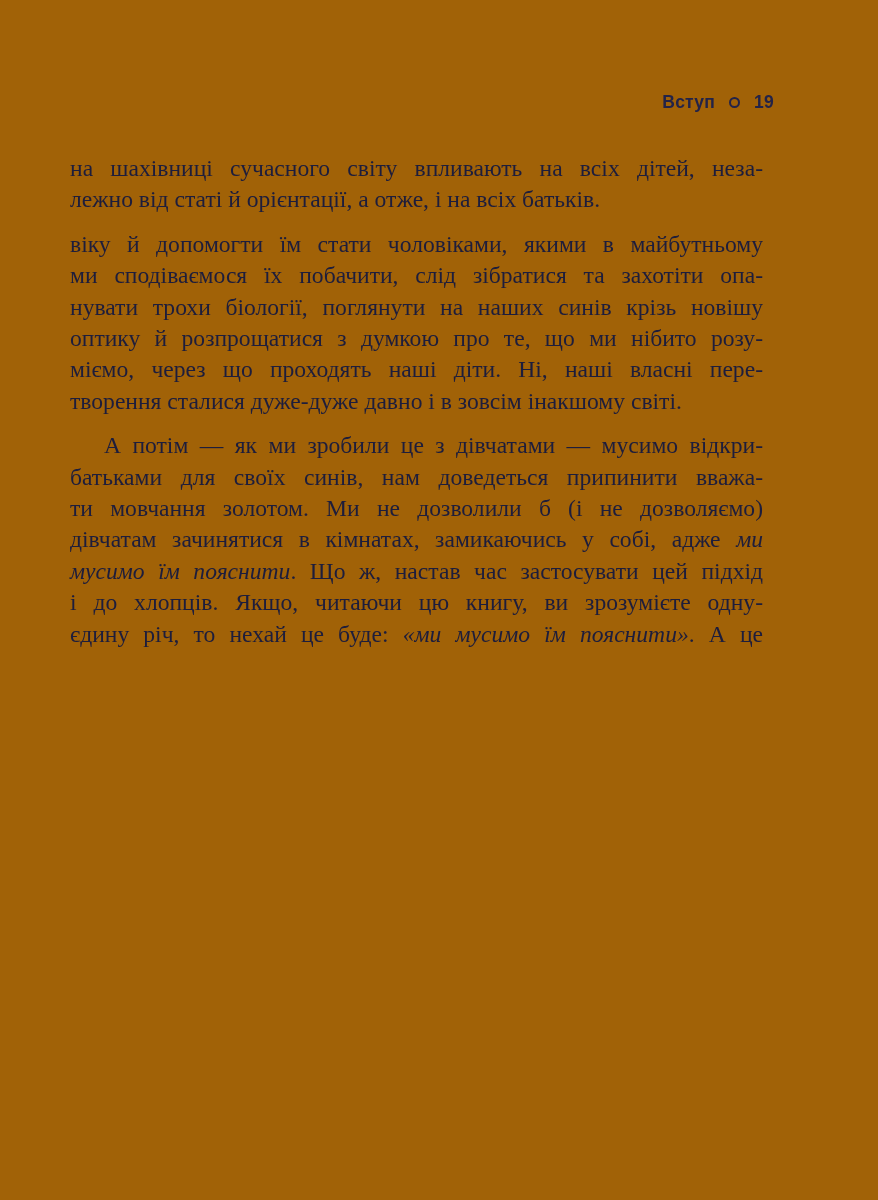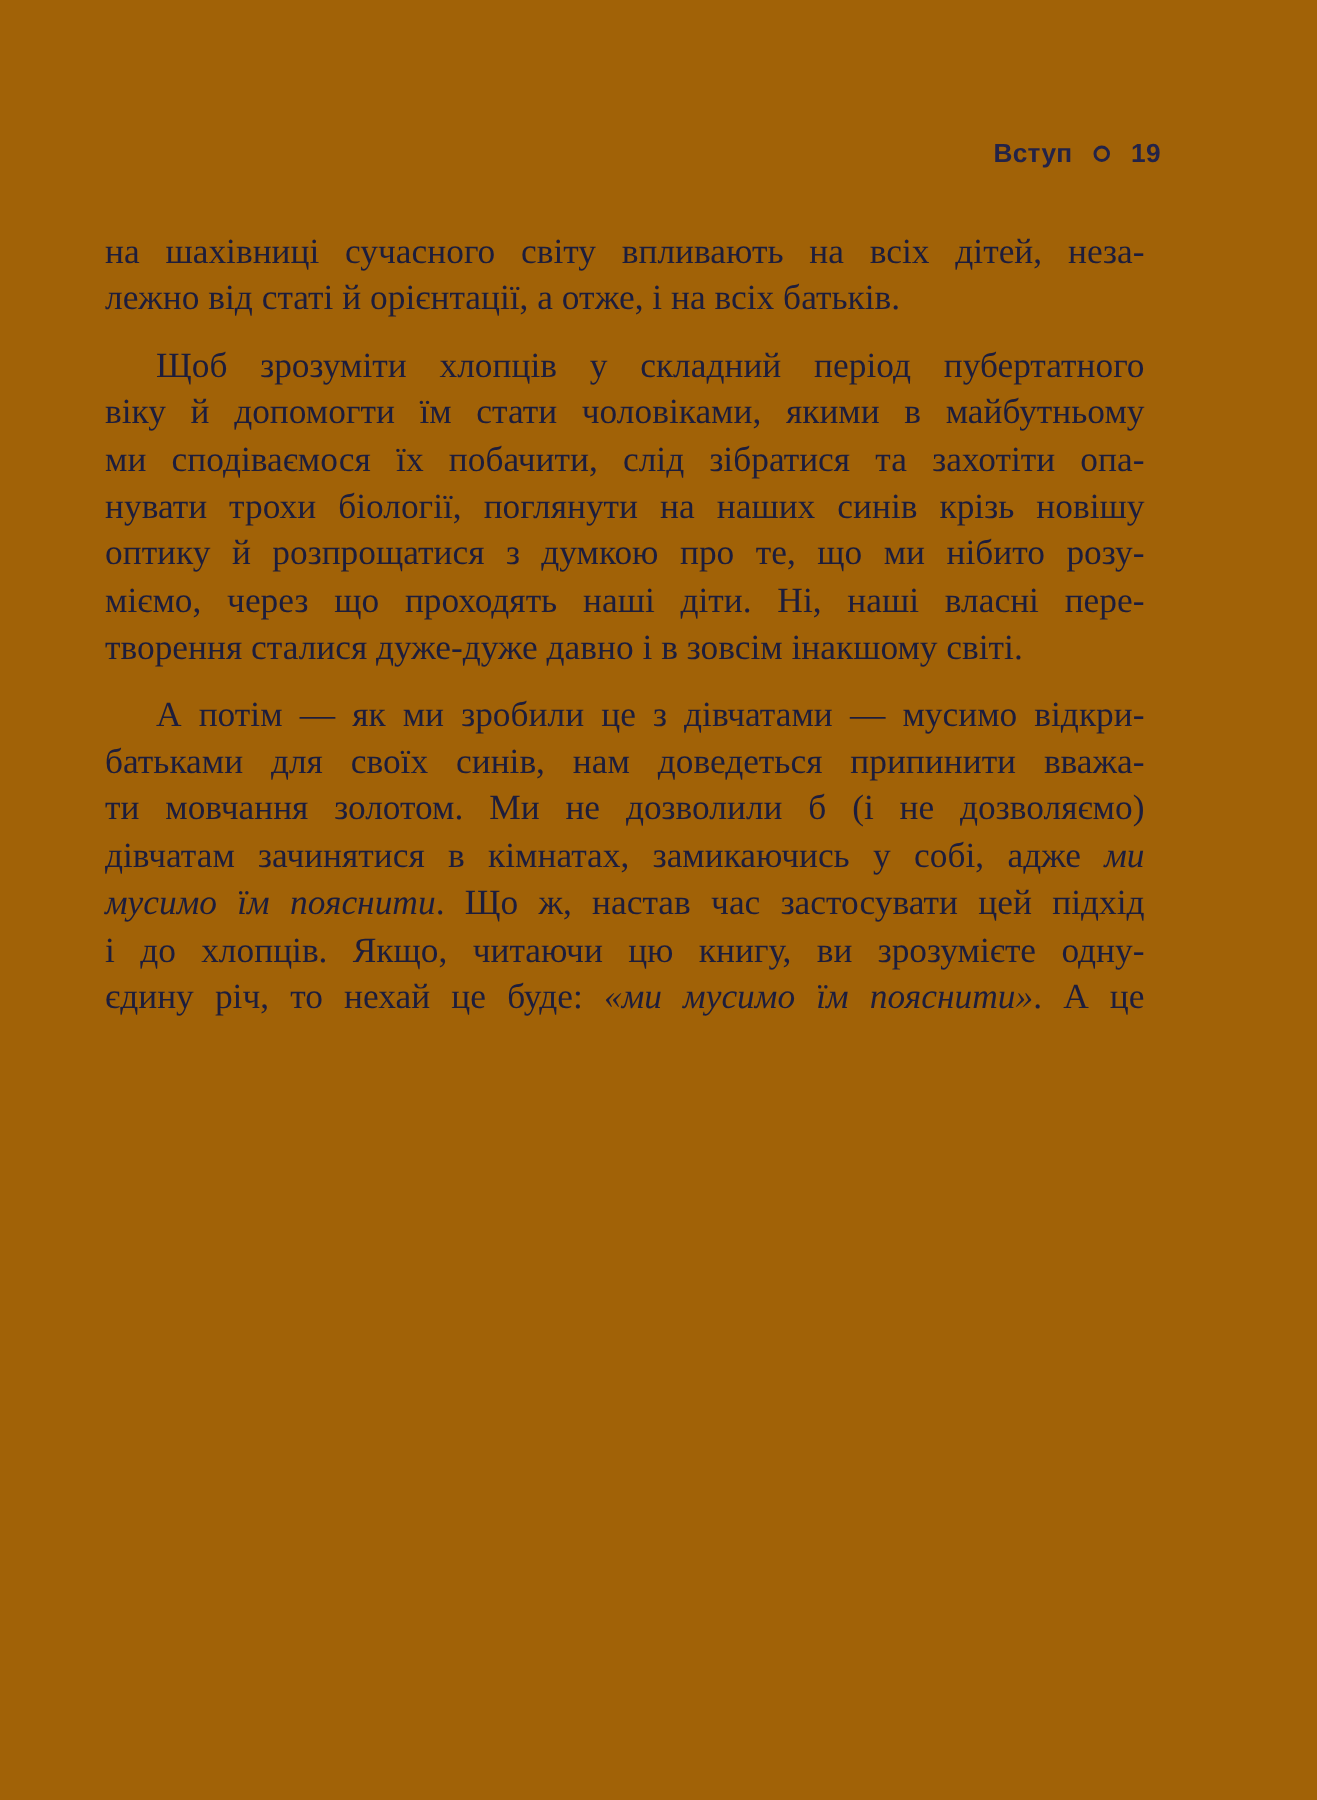--- a/index.html
+++ b/index.html
@@ -113,21 +113,20 @@
   </div>
 
   <div class="text-block">
 
     <p>
       <span class="ln">на шахівниці сучасного світу впливають на всіх дітей, неза-</span>
       <span class="ln last">лежно від статі й орієнтації, а отже, і на всіх батьків.</span>
     </p>
 
     <p>
-      <span class="ln indent">Щоб зрозуміти хлопців у складний період пубертатного</span>
       <span class="ln">віку й допомогти їм стати чоловіками, якими в майбутньому</span>
       <span class="ln">ми сподіваємося їх побачити, слід зібратися та захотіти опа-</span>
       <span class="ln">нувати трохи біології, поглянути на наших синів крізь новішу</span>
       <span class="ln">оптику й розпрощатися з думкою про те, що ми нібито розу-</span>
       <span class="ln">міємо, через що проходять наші діти. Ні, наші власні пере-</span>
       <span class="ln last">творення сталися дуже-дуже давно і в зовсім інакшому світі.</span>
     </p>
 
     <p>
       <span class="ln indent">А потім — як ми зробили це з дівчатами — мусимо відкри-</span>

